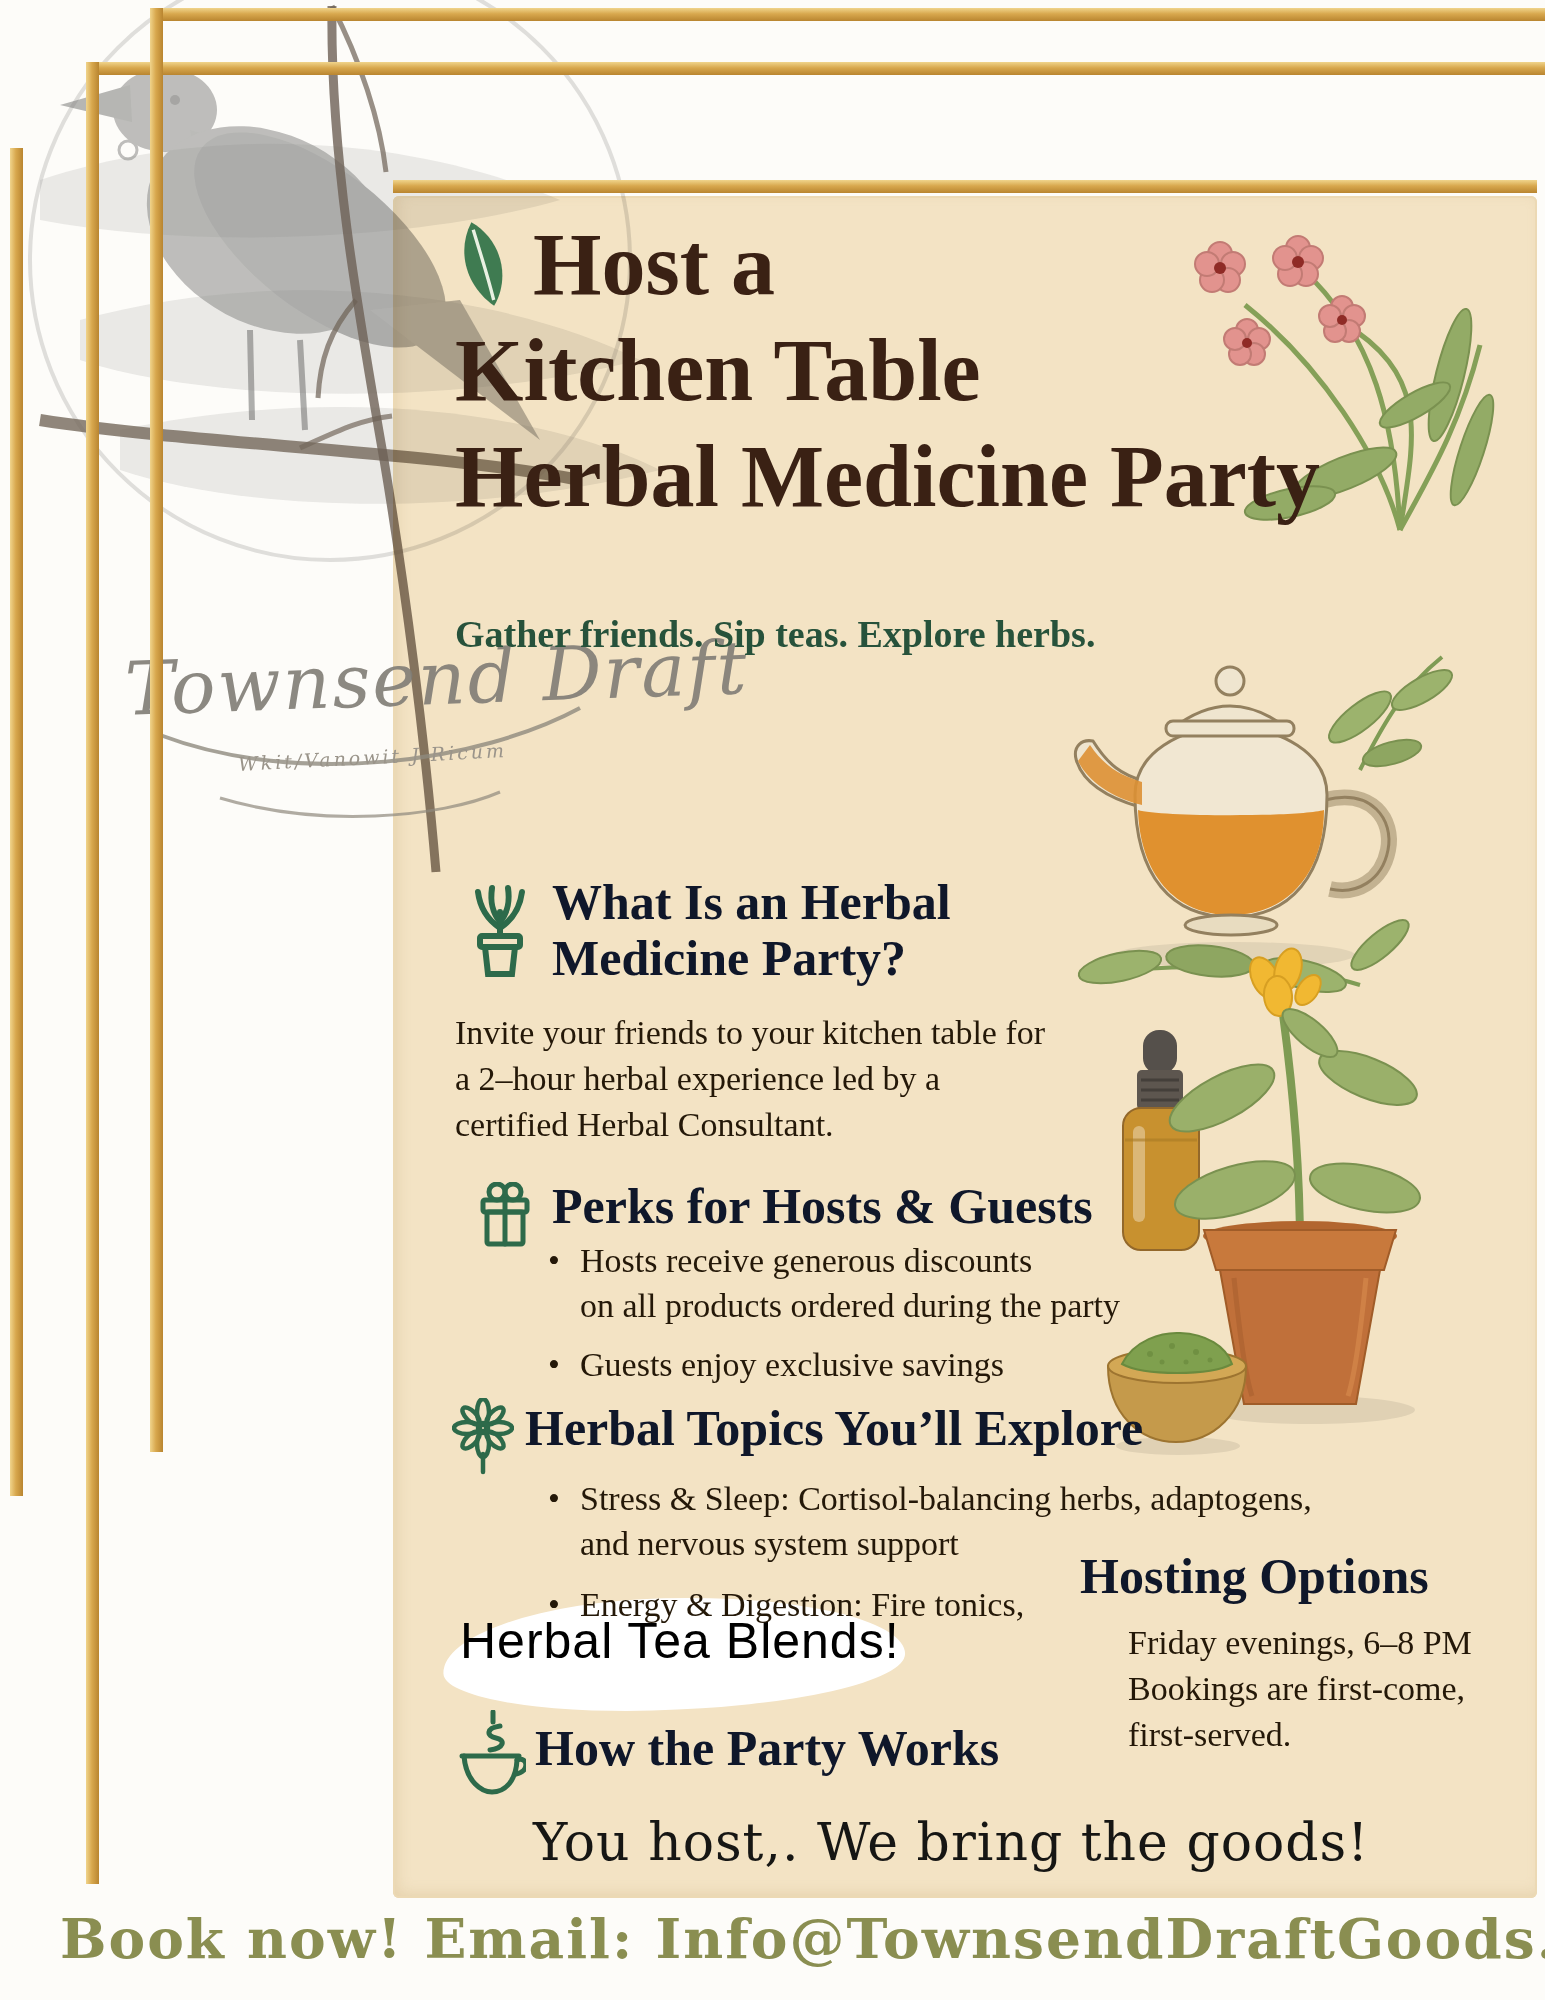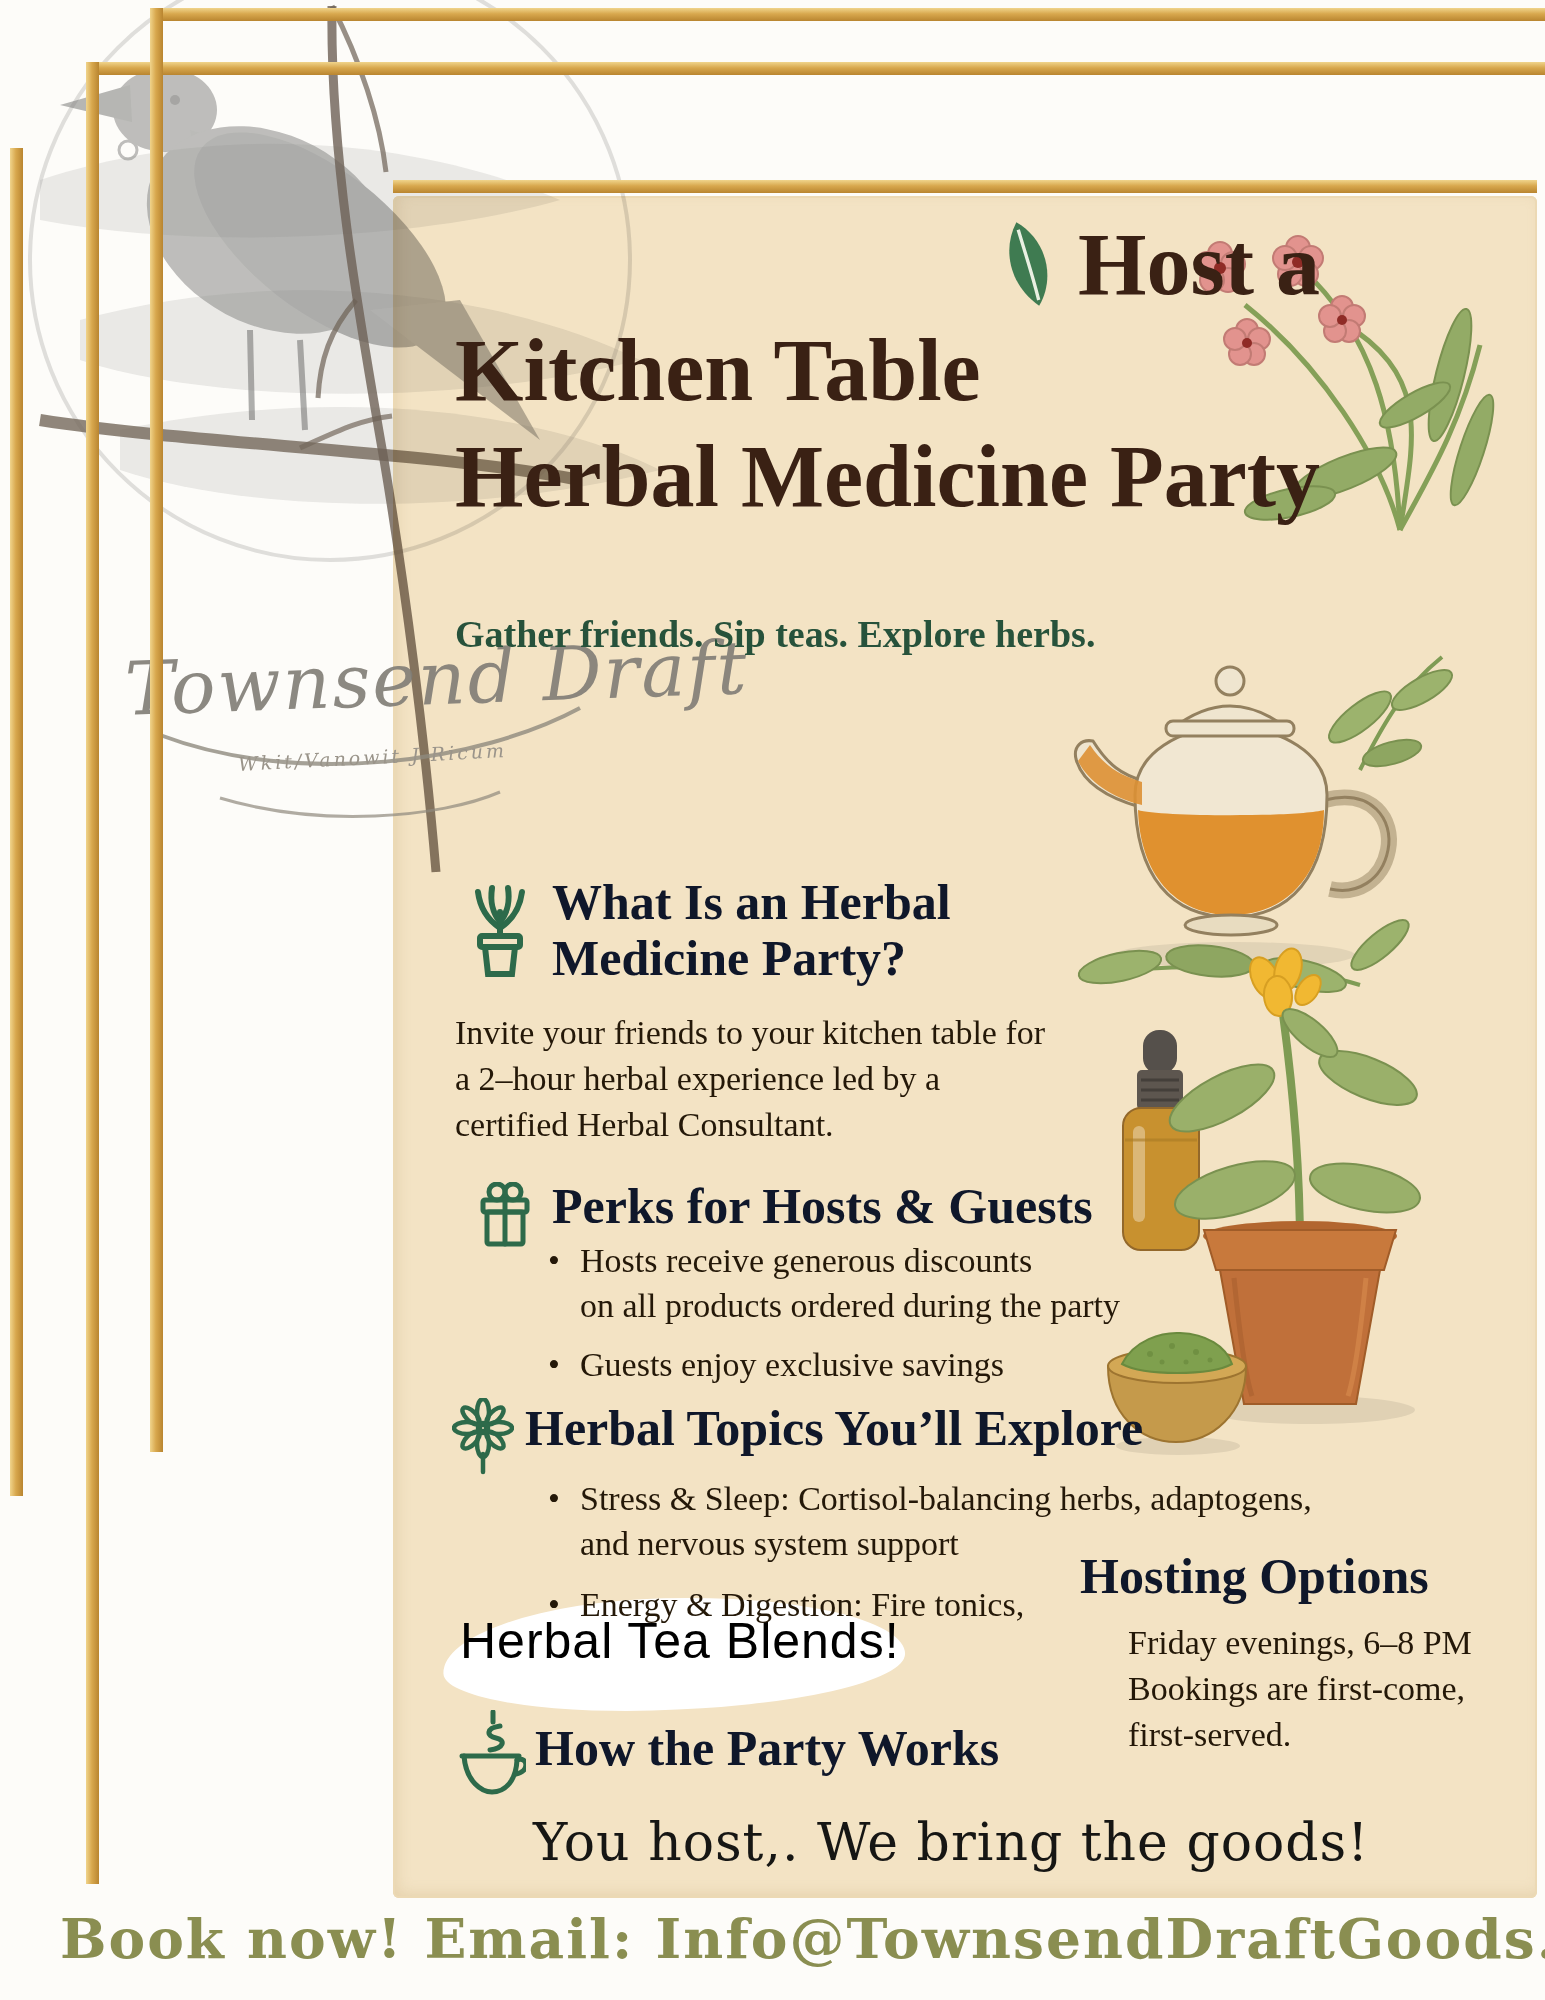--- a/index.html
+++ b/index.html
@@ -206,21 +206,21 @@
       <circle cx="50" cy="36" r="3"></circle>
         <circle cx="72" cy="28" r="3"></circle>
         <circle cx="96" cy="34" r="3"></circle>
       <circle cx="62" cy="44" r="2.5"></circle>
         <circle cx="86" cy="44" r="2.5"></circle>
         <circle cx="110" cy="42" r="2.5"></circle>
     </g>
   </svg>
 
   <div class="content title" style="left:455px;top:212px;">
-    <div style="display:flex;align-items:center;justify-content:flex-end;">
+    <div style="display:flex;align-items:center;">
       <svg width="56" height="100" viewBox="0 0 56 104" style="margin-right:22px;transform:rotate(-14deg);">
         <path d="M27,6 C52,30 54,70 29,96 C6,70 4,32 27,6 Z" fill="#3f7b51"></path>
         <path d="M30,90 C30,62 28,36 27,14" stroke="#e9f0e2" stroke-width="3.5" fill="none"></path>
       </svg>
       <span>Host a</span>
     </div>
     <div>Kitchen Table</div>
     <div>Herbal Medicine Party</div>
   </div>
 

